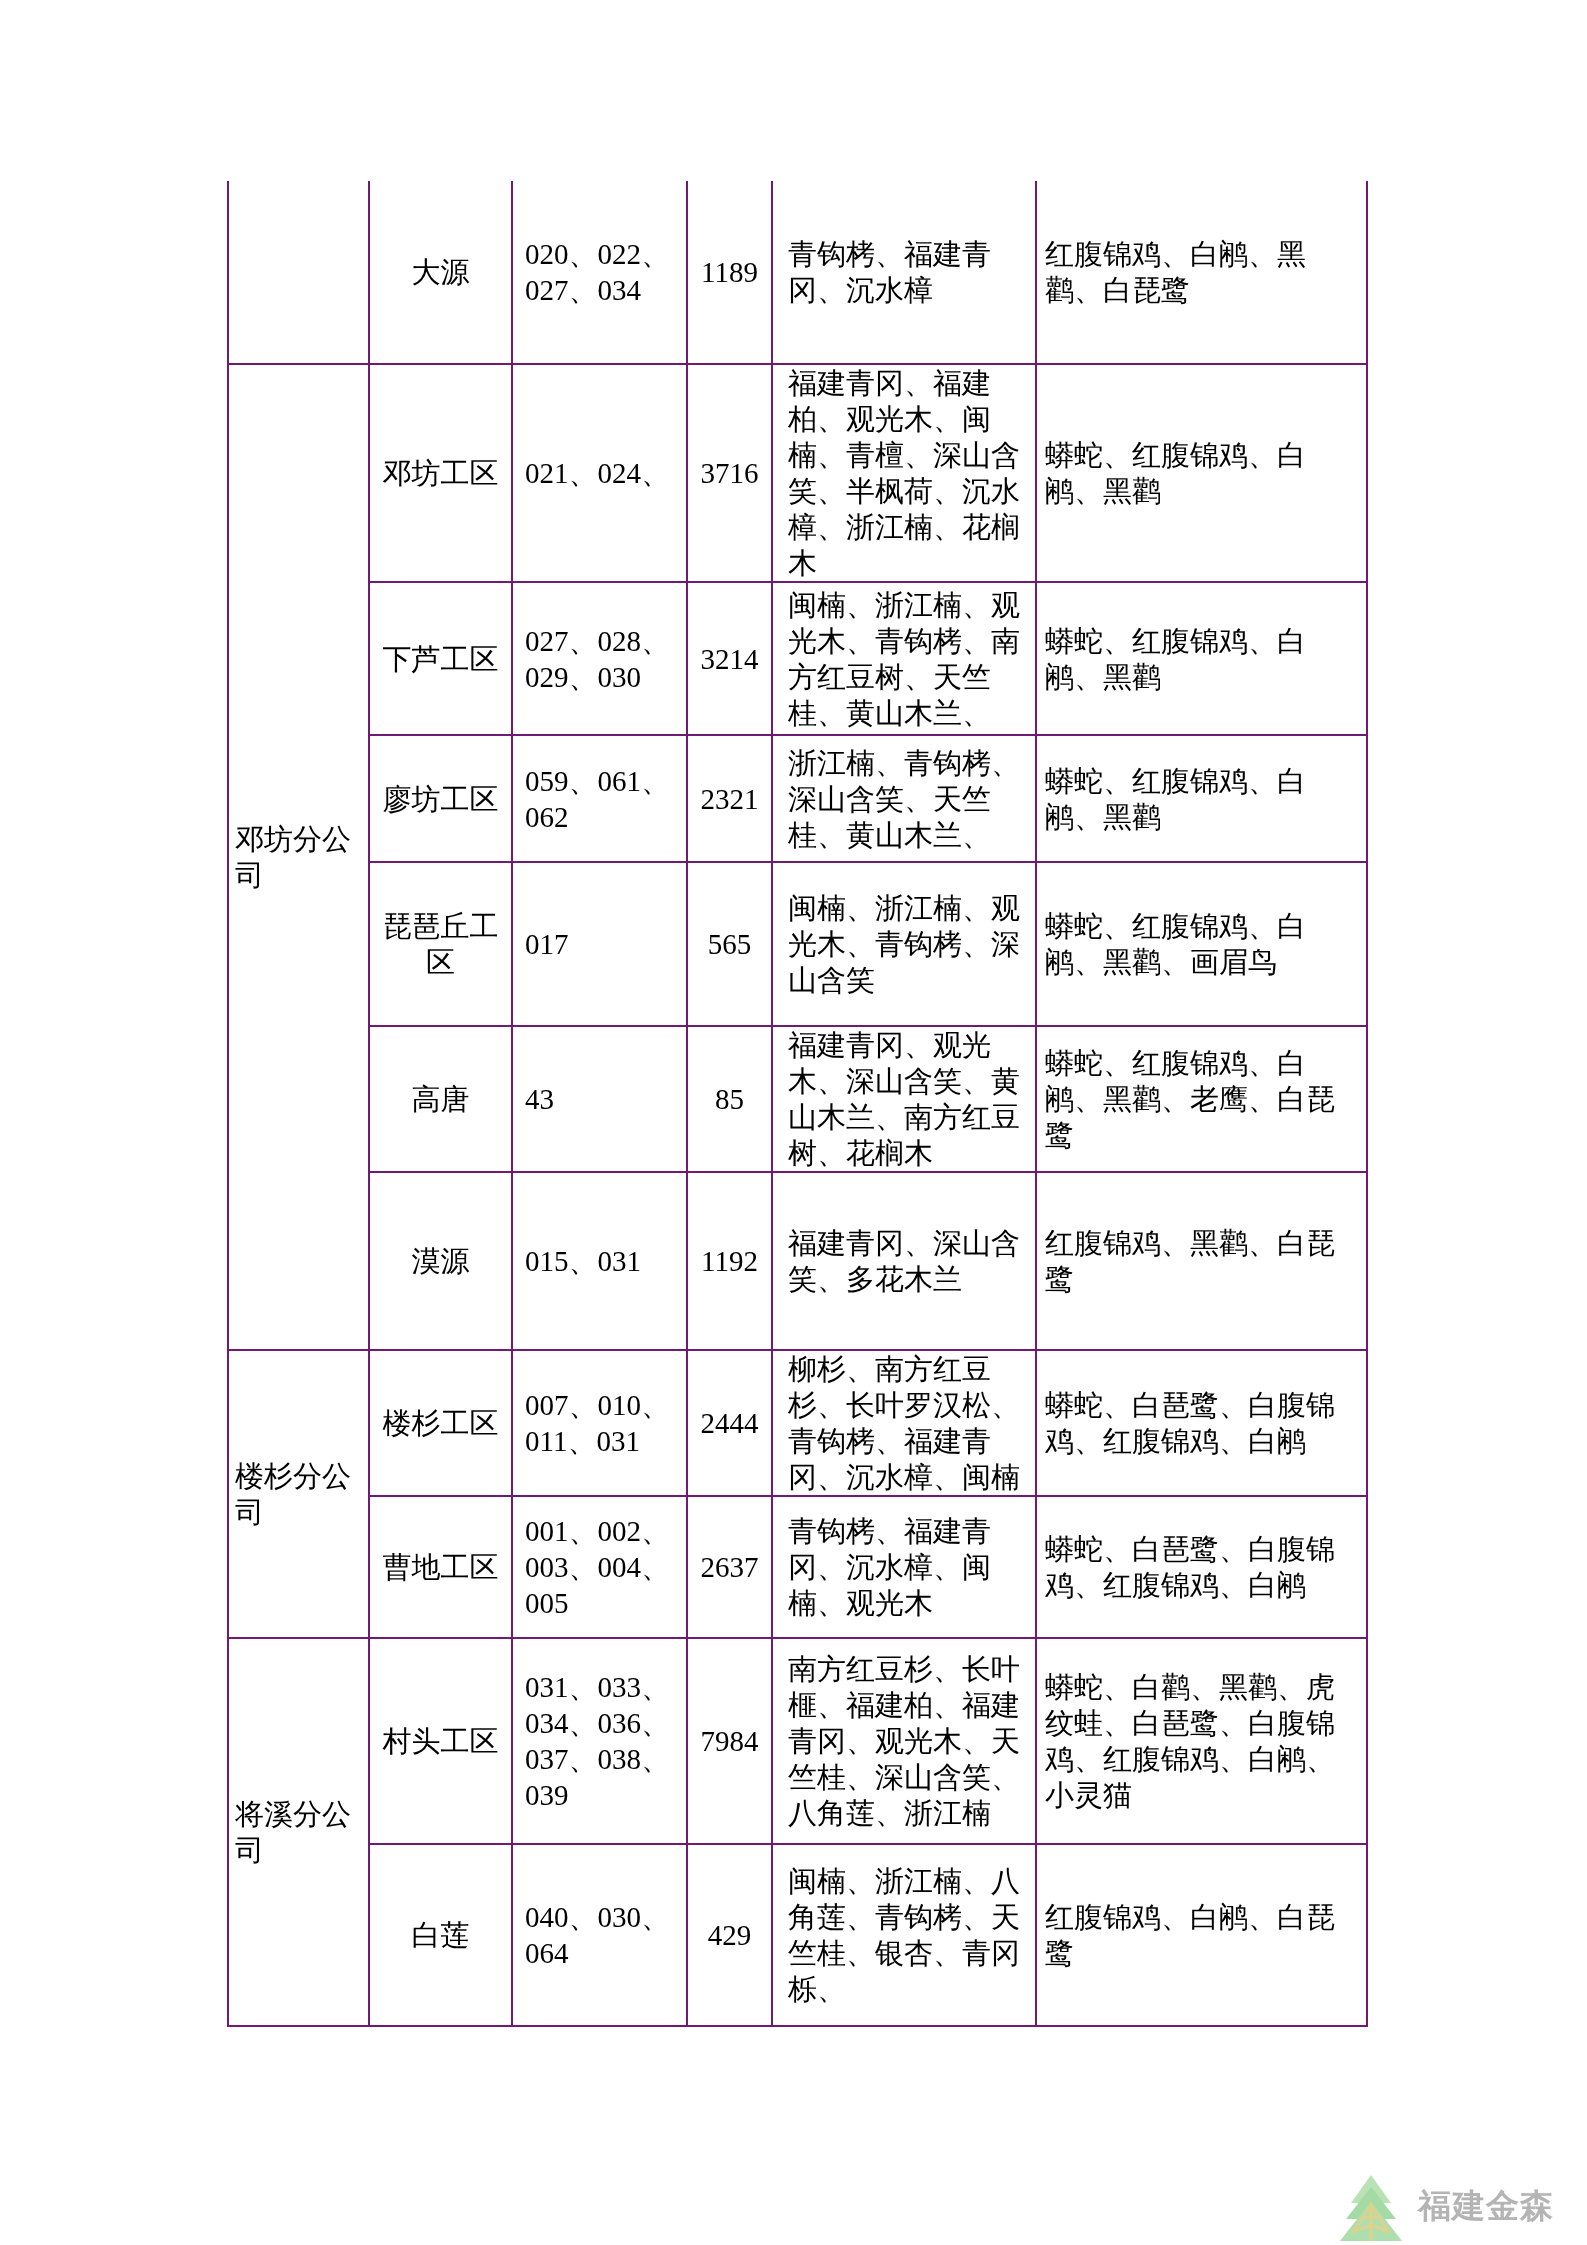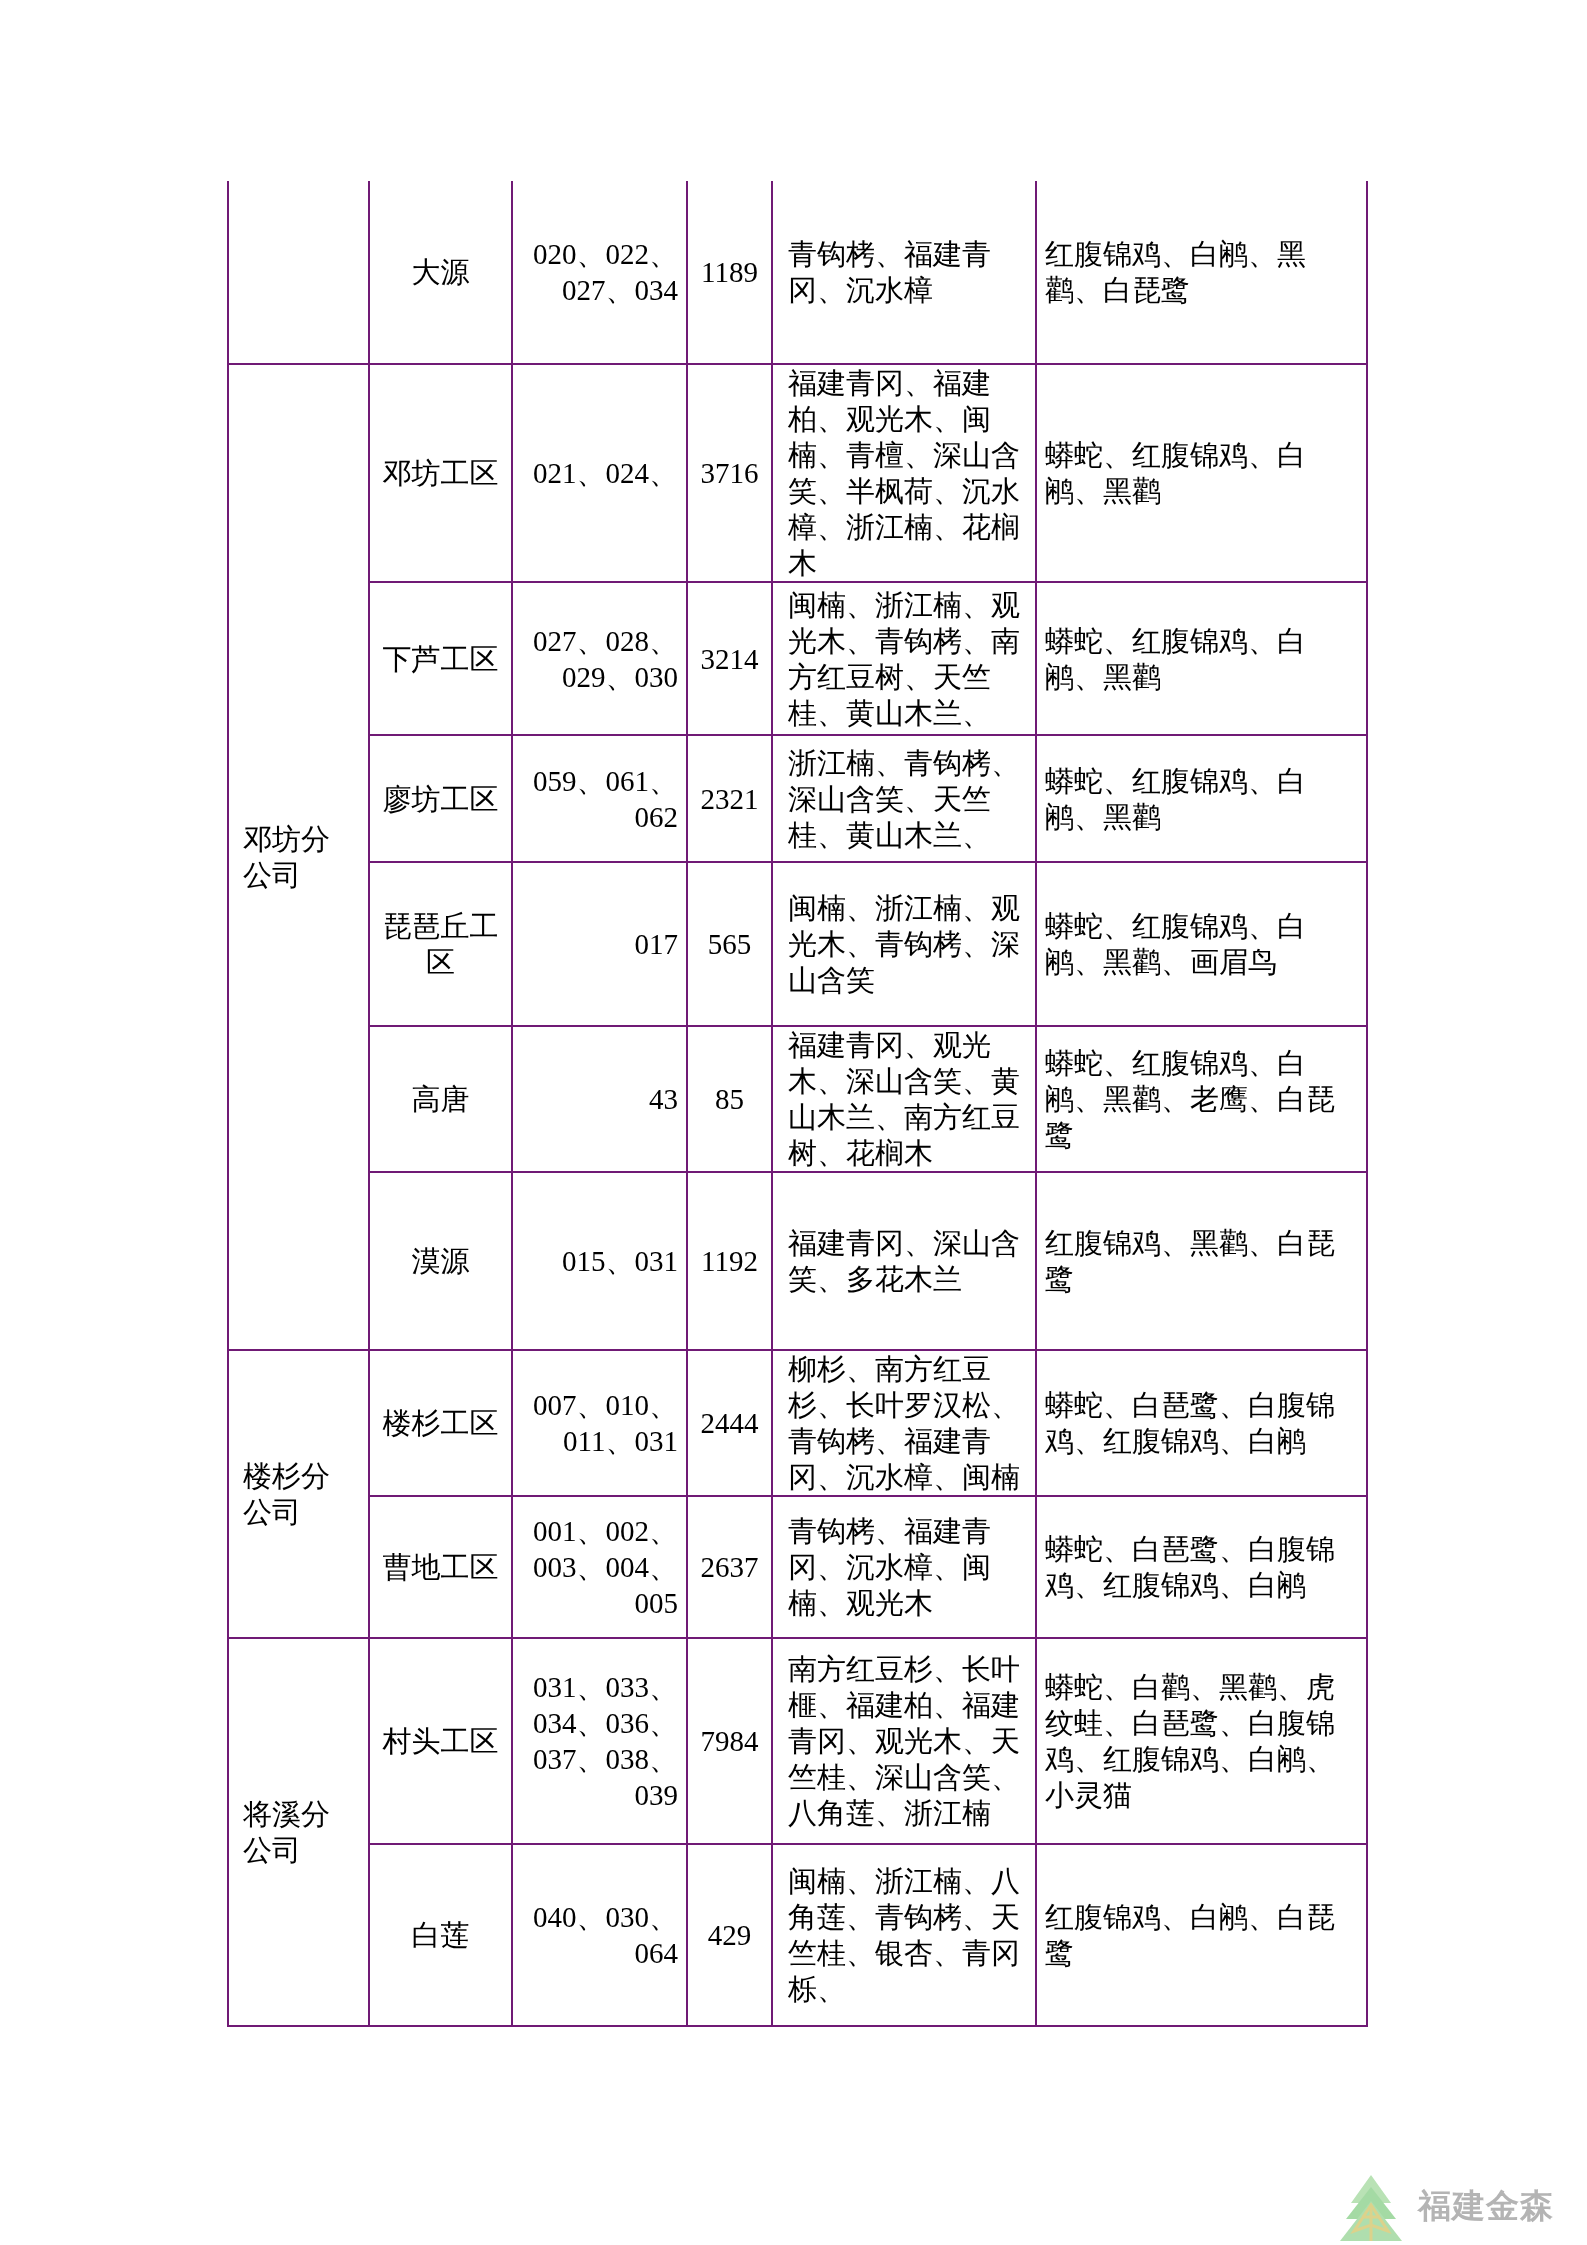--- a/index.html
+++ b/index.html
@@ -23,23 +23,23 @@
     border: 2px solid #701a75;
     font-size: 29px;
     line-height: 36px;
     vertical-align: middle;
     overflow: hidden;
     line-break: strict;
     word-break: normal;
   }
   tr.first-row > td { border-top: none; }
 
-  td.c-company { text-align: left;   padding: 0 14px; }
+  td.c-company { text-align: left;   padding: 0 6px; }
   td.c-area    { text-align: center; padding: 0 8px;  }
-  td.c-plots   { text-align: right;   padding: 0 8px 0 12px; }
+  td.c-plots   { text-align: left;   padding: 0 8px 0 12px; }
   td.c-amount  { text-align: center; padding: 0 2px;  }
   td.c-species { text-align: left;   padding: 0 15px; }
   td.c-animals { text-align: left;   padding: 0 3px 0 8px; }
 
   .logo {
     position: absolute;
     left: 1338px; top: 2168px;
     width: 252px; height: 77px;
     display: flex; align-items: center;
     opacity: 0.8;

